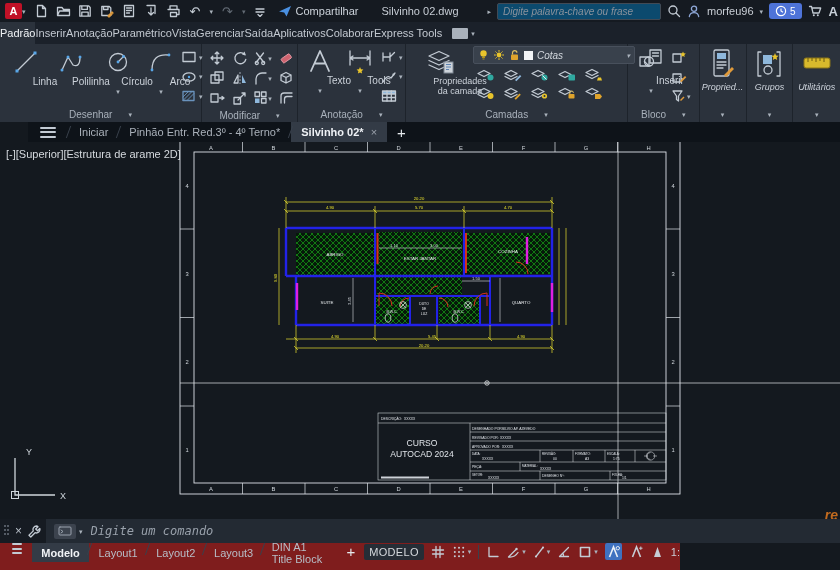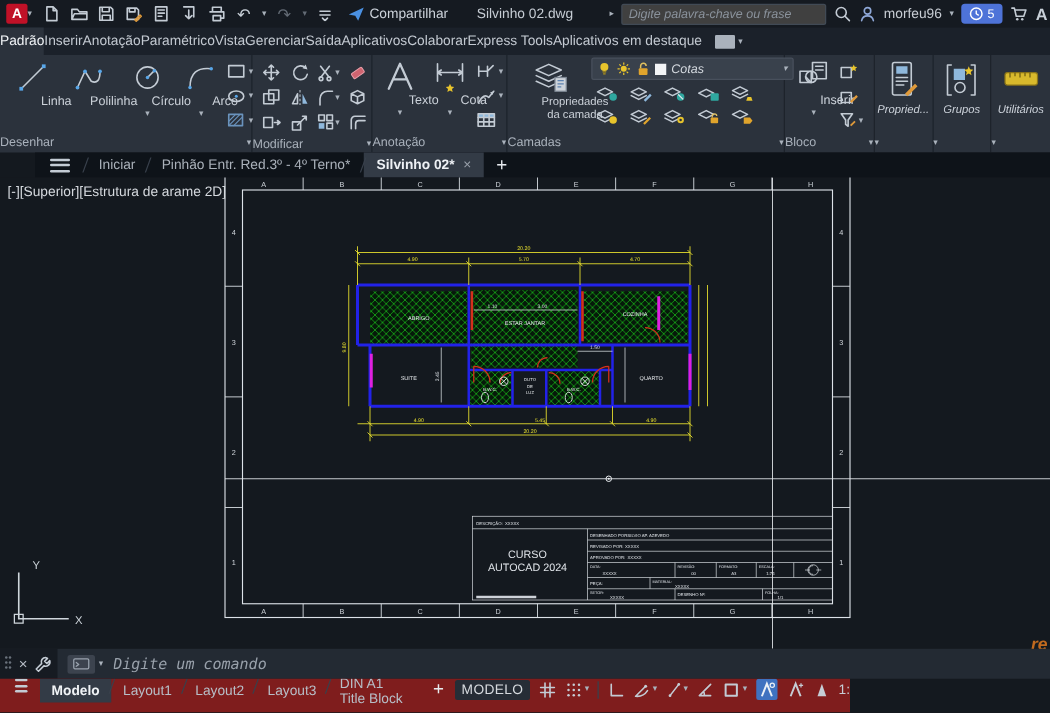--- a/index.html
+++ b/index.html
@@ -11,35 +11,35 @@
   .caret{font-size:7px;color:#aab2bc;line-height:1;}
   
   #titlebar{position:absolute;left:0;top:0;width:840px;height:22px;background:#151a21;display:flex;align-items:center;}
   .logo{width:17px;height:16px;background:#c01127;border-radius:2px;color:#fff;font-weight:bold;
         font-size:11px;display:flex;align-items:center;justify-content:center;margin-left:5px;}
   .qat{display:flex;align-items:center;gap:7px;margin-left:8px;}
   .qat .qi{width:15px;height:15px;display:flex;align-items:center;justify-content:center;}
   .share{display:flex;align-items:center;gap:4px;margin-left:10px;color:#ccd2da;}
   #doc-title{position:absolute;left:0;right:0;text-align:center;color:#c6ccd4;pointer-events:none;}
   .tb-right{position:absolute;right:0;top:0;height:22px;display:flex;align-items:center;gap:6px;padding-right:2px;}
-  .searchbox{width:152px;height:15px;background:#404040;border:1px solid #414a55;border-radius:2px;
+  .searchbox{width:152px;height:15px;background:#0c4a6e;border:1px solid #414a55;border-radius:2px;
              color:#9aa2ac;font-style:italic;font-size:10px;padding:0 5px;outline:none;font-family:"Liberation Sans",sans-serif;}
   .searchbox::placeholder{color:#8a929c;font-style:italic;}
   .badge{height:16px;background:#4e73d8;border-radius:3px;color:#fff;display:flex;align-items:center;gap:3px;padding:0 6px;font-size:10px;}
   
   #ribbontabs{position:absolute;left:0;top:22px;width:840px;height:22px;background:#1b212a;display:flex;align-items:stretch;}
   .rtab{padding:0 0;display:flex;align-items:center;color:#c3c9d1;cursor:default;}
   .rtab.active{background:#2b323c;color:#f0f3f6;}
   .rtab-drop{display:flex;align-items:center;gap:3px;margin-left:6px;padding:0 4px;}
   .rtab-drop .pic{width:16px;height:11px;background:#aab2bc;border-radius:1px;}
   
   #ribbon{position:absolute;left:0;top:44px;width:840px;height:78px;background:#2b323c;display:flex;}
   .panel{display:flex;flex-direction:column;border-right:1px solid #1d232b;box-sizing:border-box;}
   .pbody{flex:1;display:flex;padding:2px 3px 0 3px;}
-  .plabel{height:15px;display:flex;align-items:center;justify-content:space-between;gap:16px;color:#a9b1bb;font-size:10px;}
+  .plabel{height:15px;display:flex;align-items:center;justify-content:center;gap:16px;color:#a9b1bb;font-size:10px;}
   .bigbtn{width:46px;display:flex;flex-direction:column;align-items:center;padding-top:2px;gap:1px;}
   .bigbtn .lbl{font-size:10px;color:#ccd2da;white-space:nowrap;margin-left:38px;}
   .smallcol{display:flex;flex-direction:column;justify-content:space-between;padding:3px 0;}
   .smrow{display:flex;align-items:center;gap:2px;height:16px;}
   .modgrid{display:grid;grid-template-columns:repeat(4,23px);grid-auto-rows:20px;align-items:center;padding-top:2px;}
   .modcell{display:flex;align-items:center;gap:1px;justify-content:center;}
   .layercombo{width:152px;height:16px;background:#39414c;border:1px solid #48505c;border-radius:2px;
               display:flex;align-items:center;gap:4px;padding:0 4px;font-size:10px;color:#d4d9df;font-style:italic;}
   .layrows{display:flex;flex-direction:column;gap:3px;margin-top:3px;}
   .layrow{display:flex;gap:9px;padding-left:4px;}
@@ -181,21 +181,20 @@
   <div class="rtab active">Padrão</div>
   <div class="rtab">Inserir</div>
   <div class="rtab">Anotação</div>
   <div class="rtab">Paramétrico</div>
   <div class="rtab">Vista</div>
   <div class="rtab">Gerenciar</div>
   <div class="rtab">Saída</div>
   <div class="rtab">Aplicativos</div>
   <div class="rtab">Colaborar</div>
   <div class="rtab">Express Tools</div>
-  <div class="rtab">Aplicativos em destaque</div>
   <div class="rtab-drop">
     <span class="pic"></span>
     <span class="caret">▾</span>
   </div>
 </div>
 
 <div id="ribbon">
 
   <div class="panel" style="width:202px">
     <div class="pbody">
@@ -356,21 +355,21 @@
             <path class="ic" style="stroke-width:1.8" d="M3,23 L12,3 L21,23 M6.8,15.5 H17.2"></path>
           </svg>
         <span class="lbl">Texto</span>
         <span class="caret">▾</span>
       </div>
       <div class="bigbtn" style="width:42px">
         <svg width="28" height="26">
             <path class="ic" d="M4,3 V17 M24,3 V17 M4,10 H24 M4,10 l3,-2 M4,10 l3,2 M24,10 l-3,-2 M24,10 l-3,2"></path>
             <path d="M14,19 l1,2.2 l2.4,.3 l-1.8,1.7 l.5,2.4 l-2.1,-1.2 l-2.1,1.2 l.5,-2.4 l-1.8,-1.7 l2.4,-.3 z" fill="#e8c42c" stroke="none"></path>
           </svg>
-        <span class="lbl">Cota</span>
+        <span class="lbl">Tools</span>
         <span class="caret">▾</span>
       </div>
       <div class="smallcol">
         <div class="smrow">
           <svg width="16" height="14">
               <path class="ic" d="M2,3 V11 M9,3 V11 M2,7 H9 M9,7 l4.5,-4.5"></path>
             </svg>
           <span class="caret">▾</span>
         </div>
         <div class="smrow">

